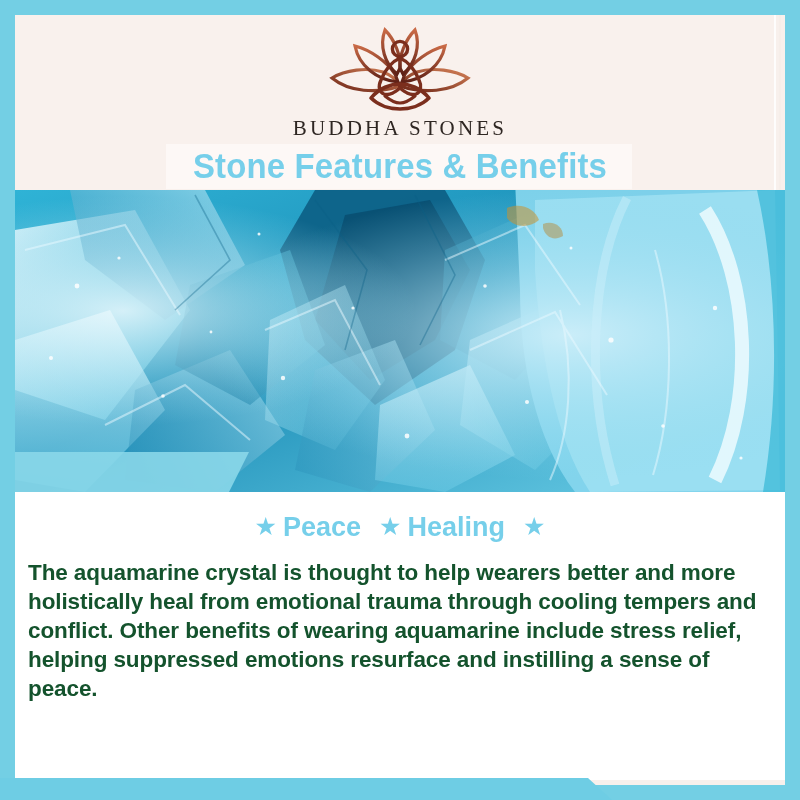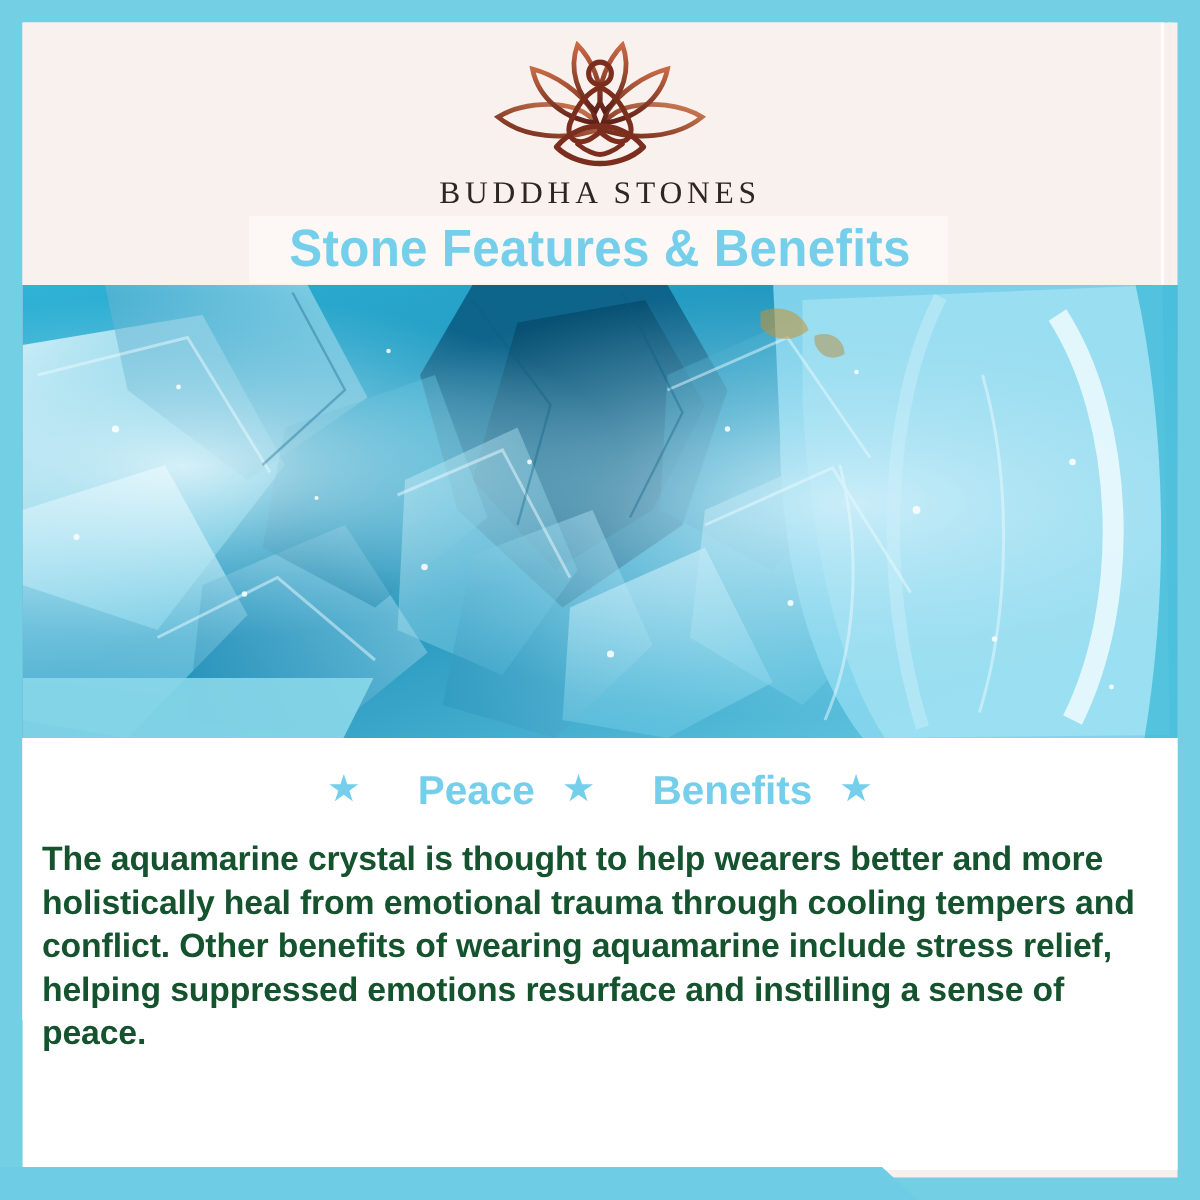--- a/index.html
+++ b/index.html
@@ -181,21 +181,20 @@
     color: #76cfea;
     position: relative;
     top: -1px;
   }
   .kw-label {
     font-family: "Liberation Sans Narrow", "Liberation Sans", sans-serif;
     font-weight: 700;
     font-size: 27px;
     line-height: 30px;
     color: #76cfea;
-    margin-left: 32px;
   }
 
   
   .body-panel {
     position: absolute;
     left: 15px;
     top: 492px;
     width: 770px;
     height: 288px;
     background: #ffffff;
@@ -367,21 +366,21 @@
 
   <div class="body-panel"></div>
 
   <div class="keywords">
     <div class="kw">
       <span class="kw-star">★</span>
       <span class="kw-label">Peace</span>
     </div>
     <div class="kw">
       <span class="kw-star">★</span>
-      <span class="kw-label">Benefits</span>
+      <span class="kw-label">Healing</span>
     </div>
     <div class="kw">
       <span class="kw-star">★</span>
     </div>
   </div>
 
   <div class="body-copy">The aquamarine crystal is thought to help wearers better and more holistically heal from emotional trauma through cooling tempers and conflict. Other benefits of wearing aquamarine include stress relief, helping suppressed emotions resurface and instilling a sense of peace.</div>
 
   <div class="band-bottom-left"></div>
   <div class="band-bottom"></div>

